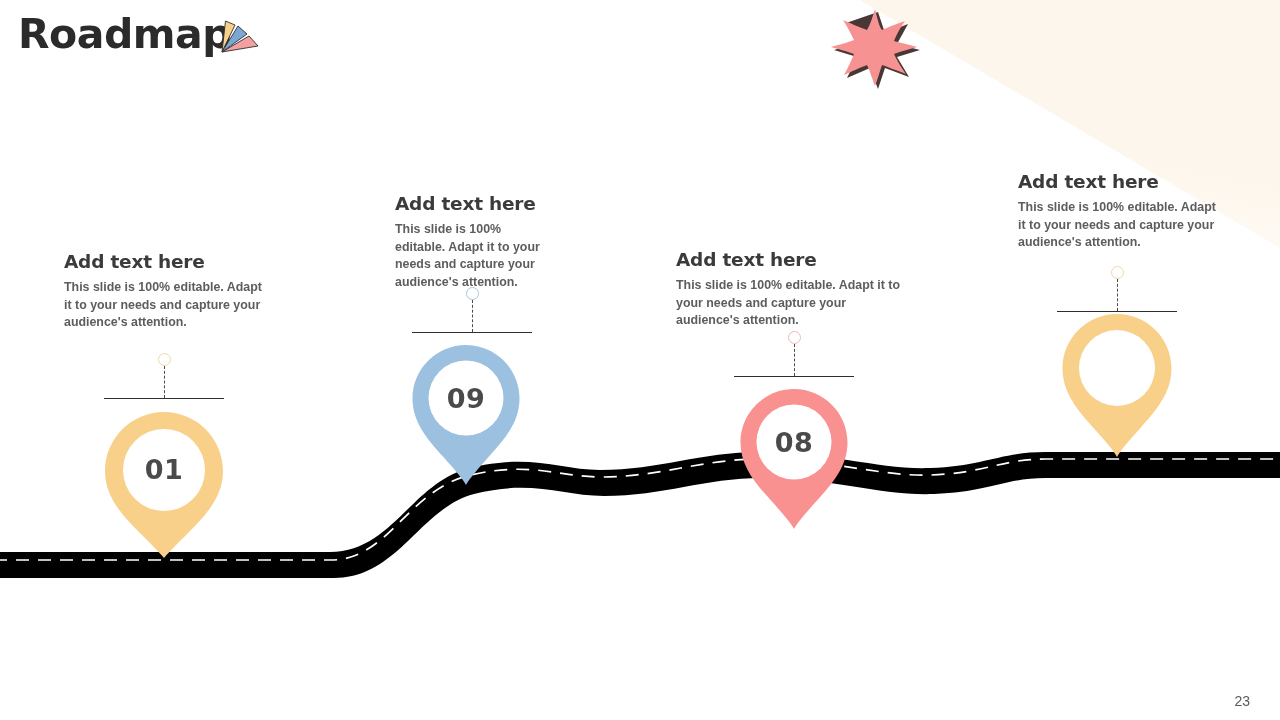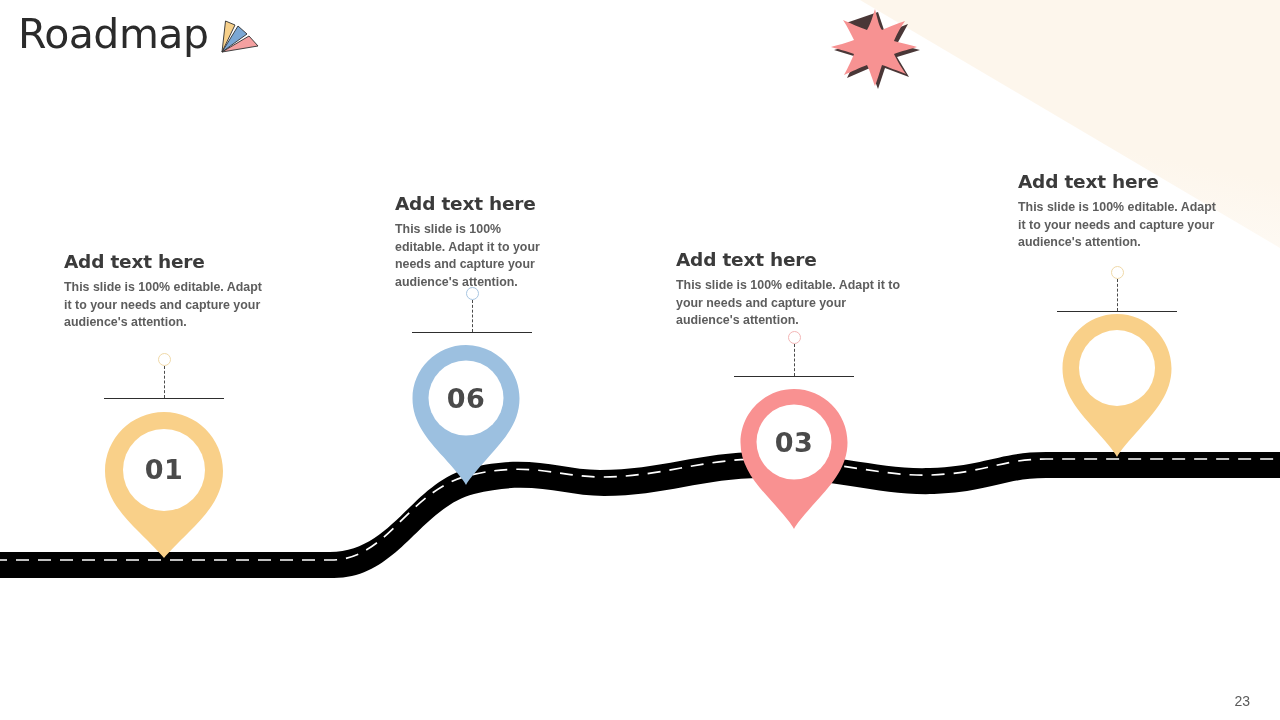--- a/index.html
+++ b/index.html
@@ -32,21 +32,21 @@
     height: 260px;
     pointer-events: none;
   }
 
   
   .slide-title {
     position: absolute;
     left: 18px;
     top: 14px;
     font-size: 41px;
-    font-weight: 400;
+    font-weight: 700;
     color: #2b2b2b;
     letter-spacing: -0.5px;
     line-height: 1;
     font-family: "DejaVu Sans", sans-serif;
   }
   .fan-icon {
     position: absolute;
     left: 212px;
     top: 12px;
     width: 54px;
@@ -279,21 +279,21 @@
       <svg viewBox="0 0 118 147" width="118" height="147">
         <path d="M59 4
                  C29.5 4, 5.5 28, 5.5 57.5
                  C5.5 81, 20 98, 36.5 116
                  C47 128, 56 138, 59 144
                  C62 138, 71 128, 81.5 116
                  C98 98, 112.5 81, 112.5 57.5
                  C112.5 28, 88.5 4, 59 4 Z" fill="#9cc0e0"></path>
         <circle cx="59" cy="57" r="37.5" fill="#ffffff"></circle>
       </svg>
-      <div class="pin-number" style="top:42px;">06</div>
+      <div class="pin-number" style="top:42px;">09</div>
     </div>
   </div>
 
   <div class="milestone" style="left:676px; top:248px; width:236px; height:300px;">
 
     <div class="ms-text" style="left:0; top:0; width:236px;">
       <div class="ms-heading">Add text here</div>
       <div class="ms-body">This slide is 100% editable. Adapt it to your needs and capture your audience's attention.</div>
     </div>
 
@@ -307,21 +307,21 @@
       <svg viewBox="0 0 118 147" width="118" height="147">
         <path d="M59 4
                  C29.5 4, 5.5 28, 5.5 57.5
                  C5.5 81, 20 98, 36.5 116
                  C47 128, 56 138, 59 144
                  C62 138, 71 128, 81.5 116
                  C98 98, 112.5 81, 112.5 57.5
                  C112.5 28, 88.5 4, 59 4 Z" fill="#f99191"></path>
         <circle cx="59" cy="57" r="37.5" fill="#ffffff"></circle>
       </svg>
-      <div class="pin-number" style="top:42px;">03</div>
+      <div class="pin-number" style="top:42px;">08</div>
     </div>
   </div>
 
   <div class="milestone" style="left:1018px; top:170px; width:198px; height:310px;">
 
     <div class="ms-text" style="left:0; top:0; width:198px;">
       <div class="ms-heading">Add text here</div>
       <div class="ms-body">This slide is 100% editable. Adapt it to your needs and capture your audience's attention.</div>
     </div>
 

